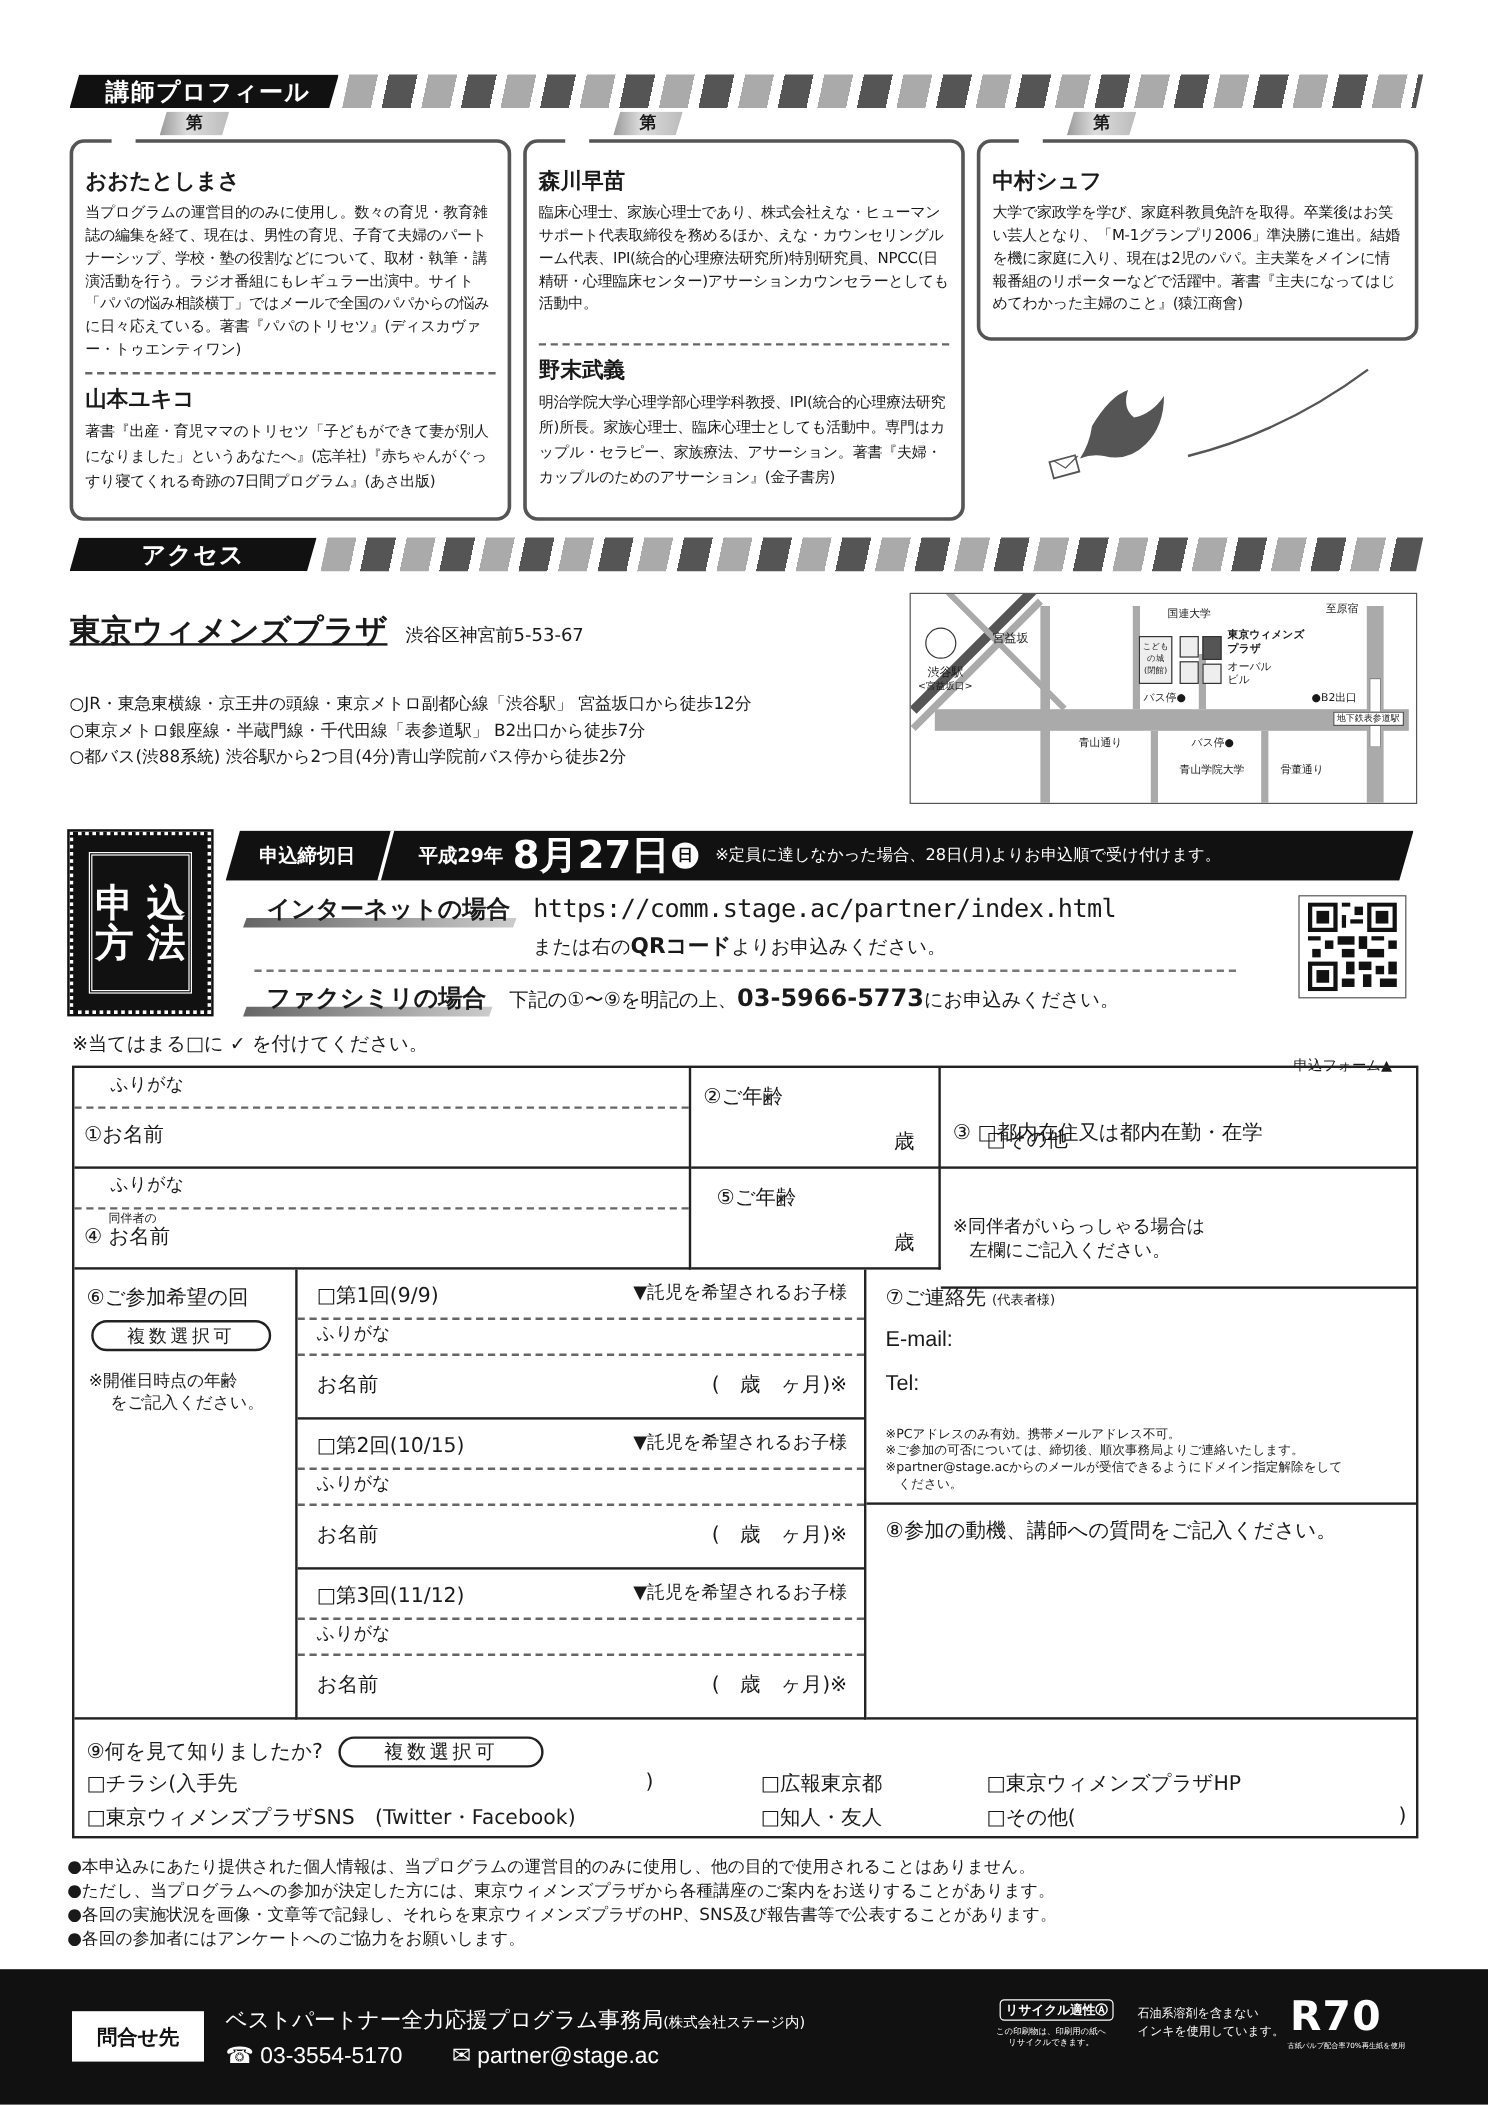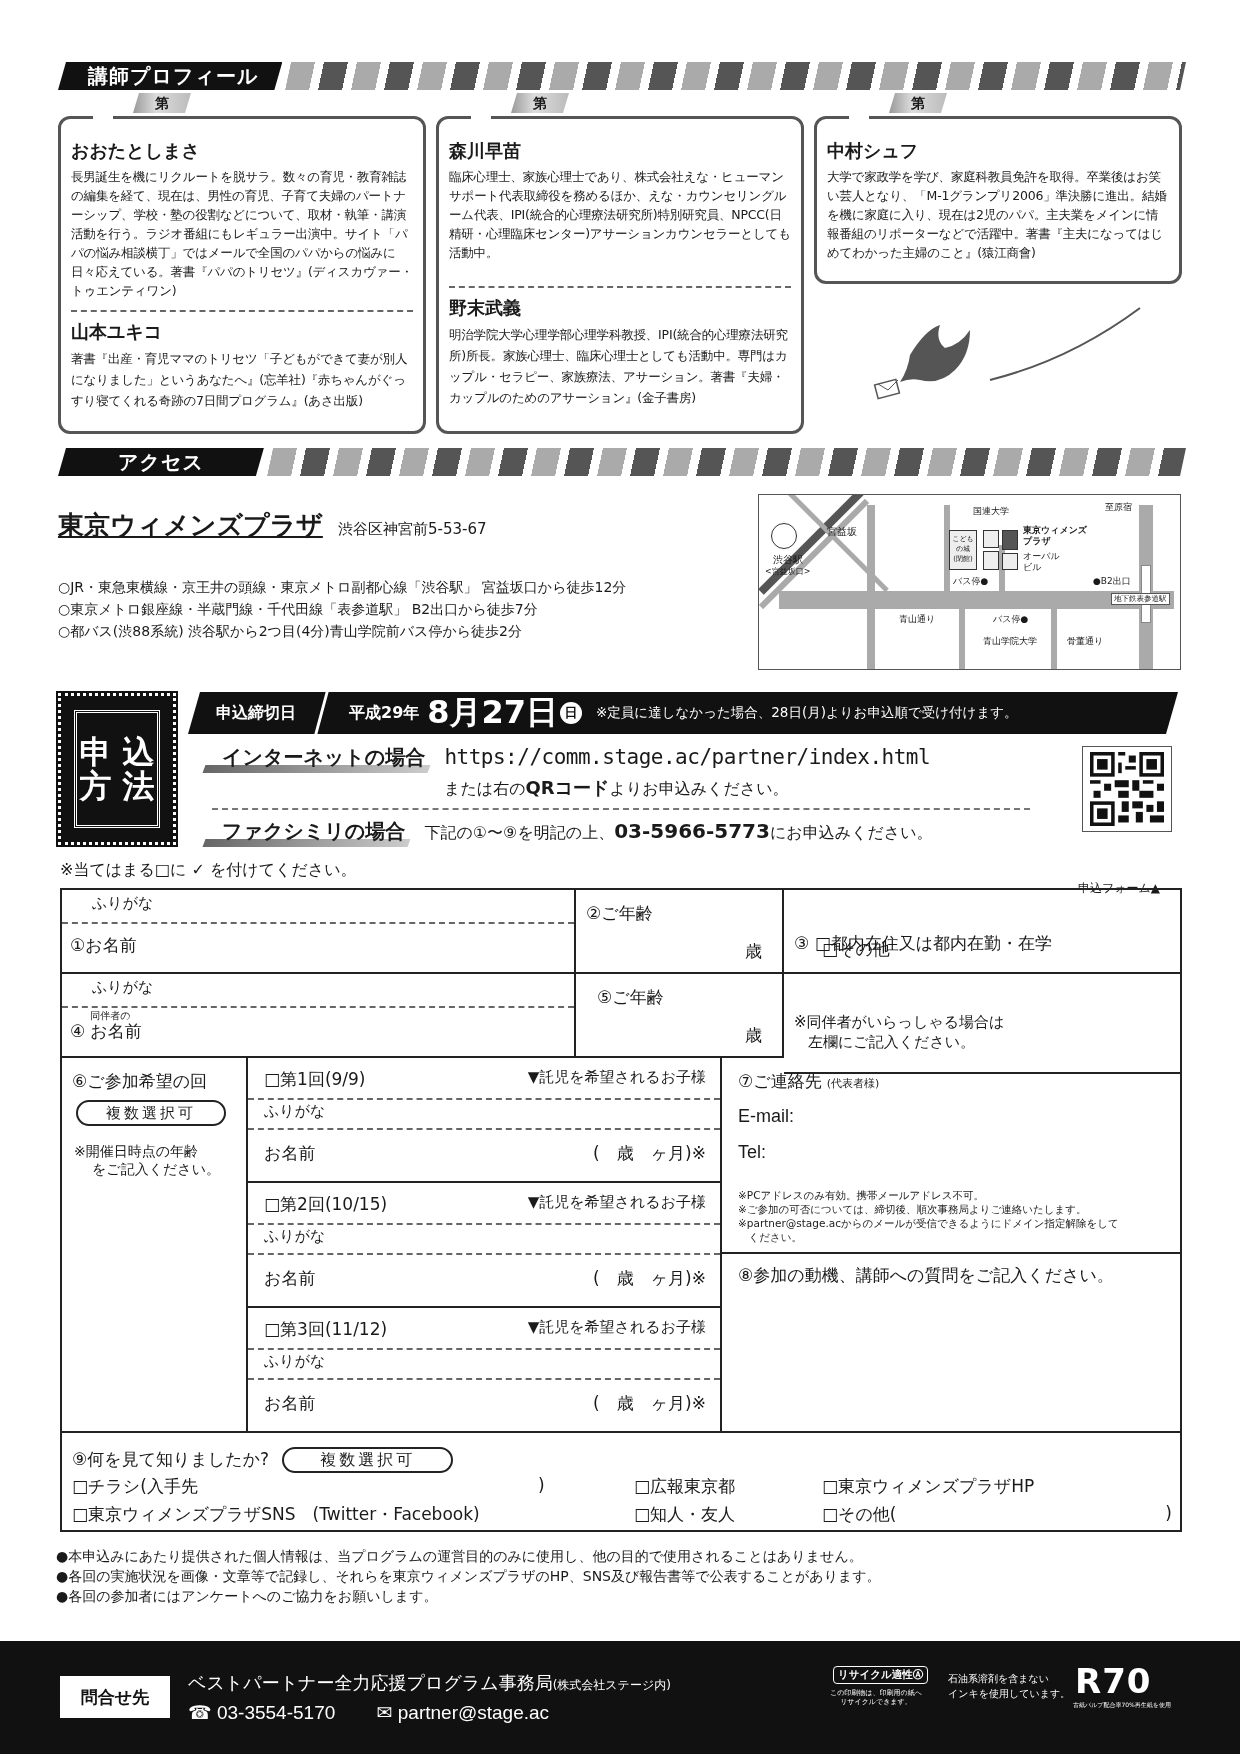--- a/index.html
+++ b/index.html
@@ -45,21 +45,21 @@
 <div class="sec-bar" style="top:62px;">
   <div class="sec-title">講師プロフィール</div>
   <div class="stripes"></div>
 </div>
 
 <div class="pbox" style="left:58px;top:116px;width:368px;height:318px;">
   <div class="plabel-wrap">
       <div class="plabel">第1回</div>
     </div>
   <div class="pname">おおたとしまさ</div>
-  <div class="ptext">長男誕生を機にリクルートを脱サラ。数々の育児・教育雑誌の編集を経て、現在は、男性の育児、子育て夫婦のパートナーシップ、学校・塾の役割などについて、取材・執筆・講演活動を行う。ラジオ番組にもレギュラー出演中。サイト「パパの悩み相談横丁」ではメールで全国のパパからの悩みに日々応えている。著書『パパのトリセツ』(ディスカヴァー・トゥエンティワン)</div>
+  <div class="ptext">当プログラムの運営目的のみに使用し。数々の育児・教育雑誌の編集を経て、現在は、男性の育児、子育て夫婦のパートナーシップ、学校・塾の役割などについて、取材・執筆・講演活動を行う。ラジオ番組にもレギュラー出演中。サイト「パパの悩み相談横丁」ではメールで全国のパパからの悩みに日々応えている。著書『パパのトリセツ』(ディスカヴァー・トゥエンティワン)</div>
   <div class="pdiv"></div>
   <div class="pname">山本ユキコ</div>
   <div class="ptext" style="line-height:21px;">著書『出産・育児ママのトリセツ「子どもができて妻が別人になりました」というあなたへ』(忘羊社)『赤ちゃんがぐっすり寝てくれる奇跡の7日間プログラム』(あさ出版)</div>
 </div>
 
 <div class="pbox" style="left:436px;top:116px;width:368px;height:318px;">
   <div class="plabel-wrap">
       <div class="plabel">第2回</div>
     </div>
   <div class="pname">森川早苗</div>
@@ -311,20 +311,21 @@
     <div class="ftxt" style="position:absolute;left:760px;top:42px;">□東京ウィメンズプラザHP</div>
     <div class="ftxt" style="position:absolute;left:10px;top:70px;">□東京ウィメンズプラザSNS　(Twitter・Facebook)</div>
     <div class="ftxt" style="position:absolute;left:572px;top:70px;">□知人・友人</div>
     <div class="ftxt" style="position:absolute;left:760px;top:70px;">□その他(</div>
     <div class="ftxt" style="position:absolute;right:8px;top:70px;">)</div>
   </div>
 </div>
 
 <div class="abs notes" style="left:56px;top:1546px;">
   <div>●本申込みにあたり提供された個人情報は、当プログラムの運営目的のみに使用し、他の目的で使用されることはありません。</div>
+  <div>●ただし、当プログラムへの参加が決定した方には、東京ウィメンズプラザから各種講座のご案内をお送りすることがあります。</div>
   <div>●各回の実施状況を画像・文章等で記録し、それらを東京ウィメンズプラザのHP、SNS及び報告書等で公表することがあります。</div>
   <div>●各回の参加者にはアンケートへのご協力をお願いします。</div>
 </div>
 
 <div class="footer">
   <div class="abs" style="left:60px;top:35px;width:110px;height:42px;background:#fff;color:#111;font-size:17px;font-weight:bold;display:flex;align-items:center;justify-content:center;">問合せ先</div>
   <div class="abs" style="left:188px;top:30px;">
     <span style="font-size:18px;">ベストパートナー全力応援プログラム事務局</span><span style="font-size:12px;">(株式会社ステージ内)</span>
   </div>
   <div class="abs" style="left:188px;top:60px;font-size:19px;font-family:'Liberation Sans',sans-serif;">

